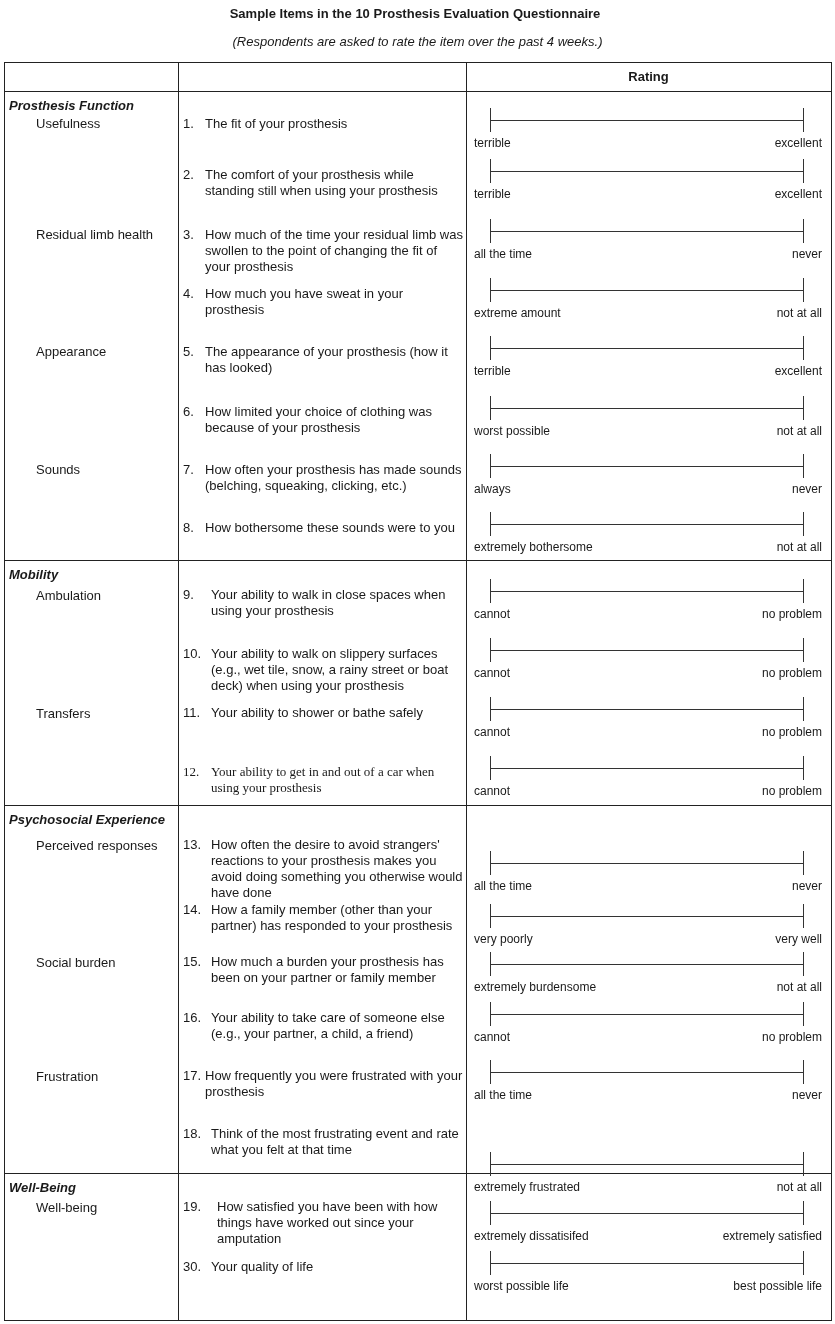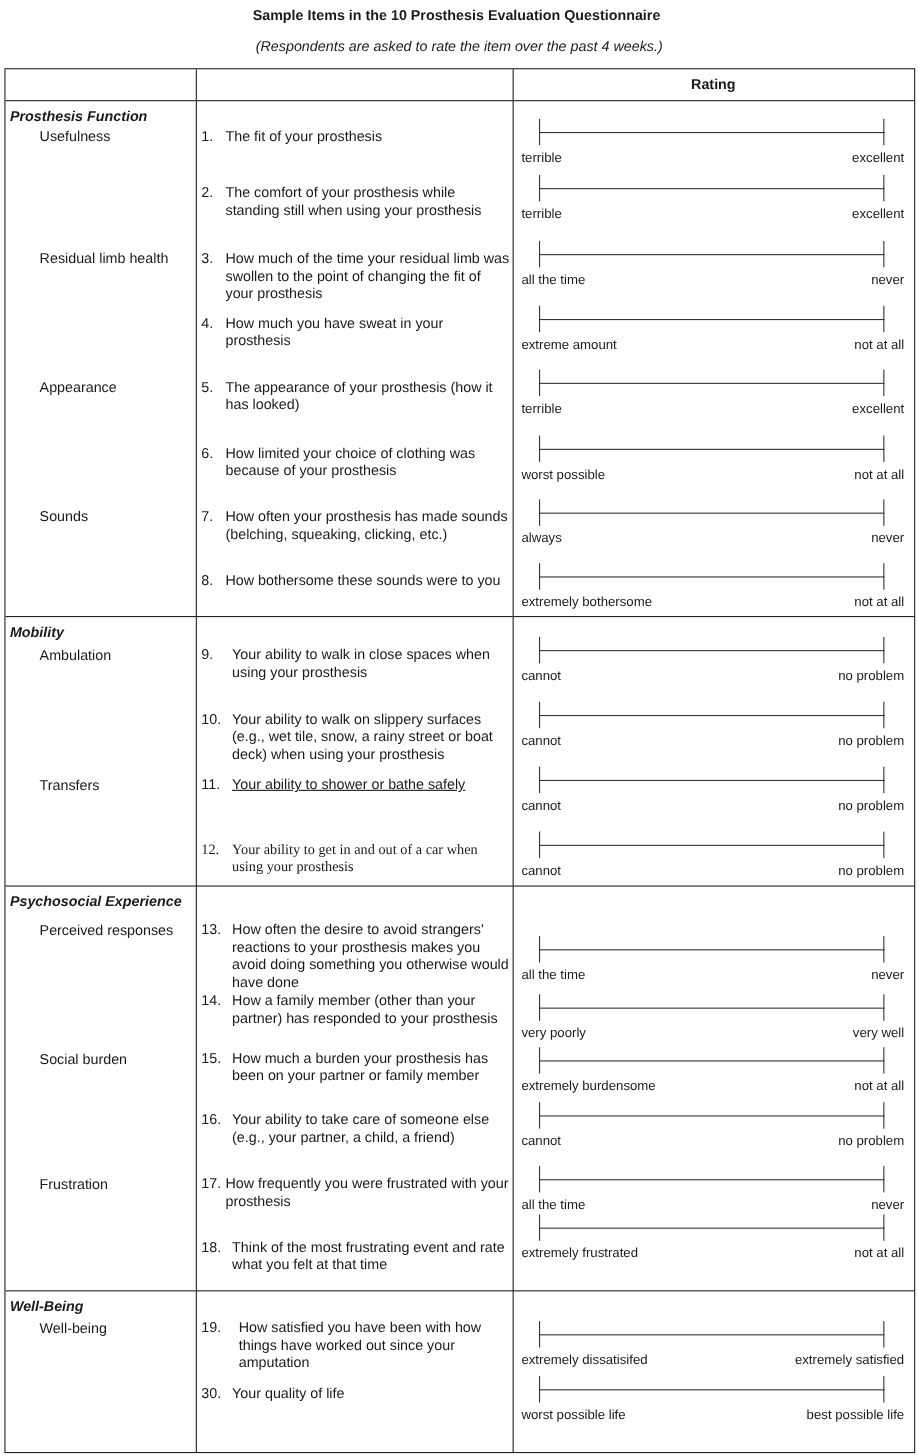--- a/index.html
+++ b/index.html
@@ -164,21 +164,21 @@
     </div>
     <div class="rating" style="top: 575px; left: 461px;">
       <div class="tickL"></div>
       <div class="bar"></div>
       <div class="tickR"></div>
       <span class="lo">cannot</span>
       <span class="hi">no problem</span>
     </div>
     <div class="item" style="top: 642px; left: 178px;">
       <span class="num">11.</span>
-      <span class="txt" style="margin-left: 28px; text-decoration: underline;">Your ability to shower or bathe safely</span>
+      <span class="txt" style="margin-left: 28px;">Your ability to shower or bathe safely</span>
     </div>
     <div class="rating" style="top: 634px; left: 461px;">
       <div class="tickL"></div>
       <div class="bar"></div>
       <div class="tickR"></div>
       <span class="lo">cannot</span>
       <span class="hi">no problem</span>
     </div>
     <div class="item" style="top: 701px; left: 178px; font-family: Liberation Serif, serif;">
       <span class="num">12.</span>
@@ -243,21 +243,21 @@
       <div class="tickL"></div>
       <div class="bar"></div>
       <div class="tickR"></div>
       <span class="lo">all the time</span>
       <span class="hi">never</span>
     </div>
     <div class="item" style="top: 1063px; left: 178px;">
       <span class="num">18.</span>
       <span class="txt" style="margin-left: 28px;">Think of the most frustrating event and rate what you felt at that time</span>
     </div>
-    <div class="rating" style="top: 1041px; left: 461px;">
+    <div class="rating" style="top: 1089px; left: 461px;">
       <div class="tickL"></div>
       <div class="bar"></div>
       <div class="tickR"></div>
       <span class="lo">extremely frustrated</span>
       <span class="hi">not at all</span>
     </div>
     <div class="item" style="top: 1136px; left: 178px;">
       <span class="num">19.</span>
       <span class="txt" style="margin-left: 34px;">How satisfied you have been with how things have worked out since your amputation</span>
     </div>

